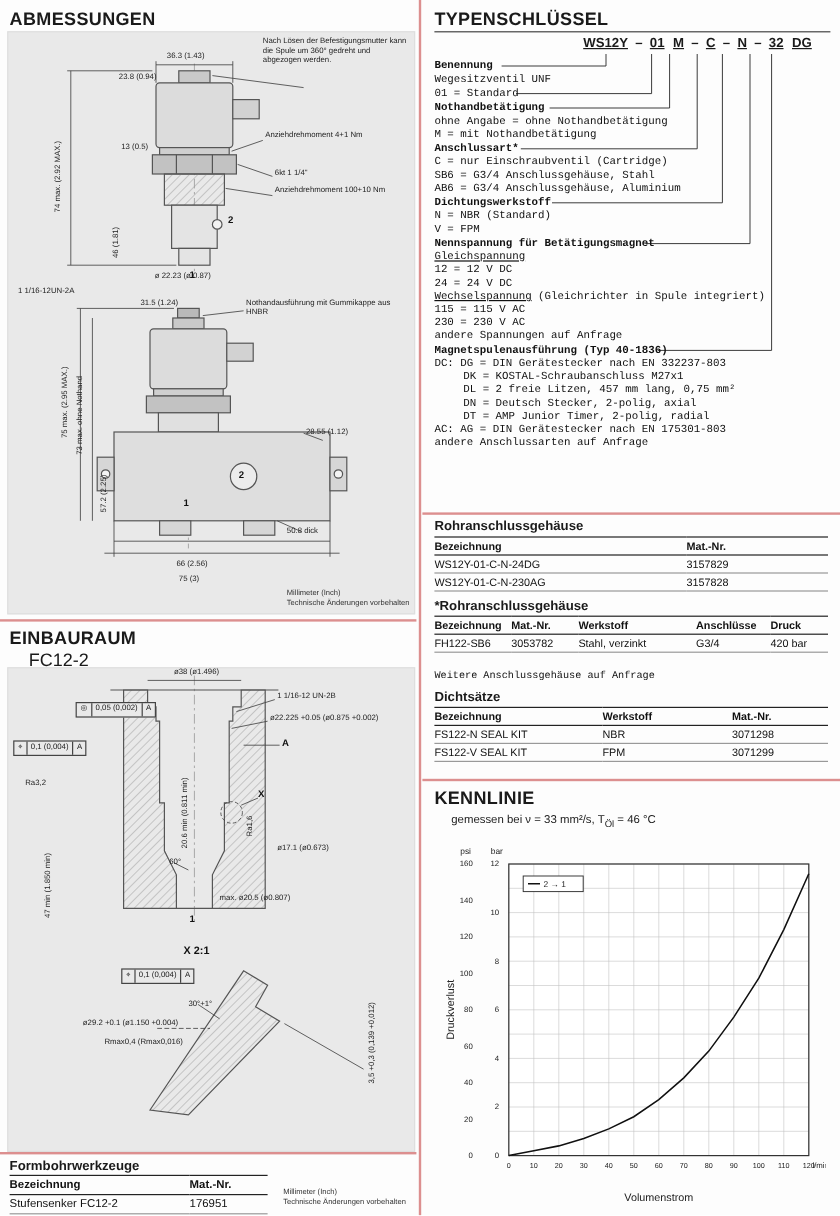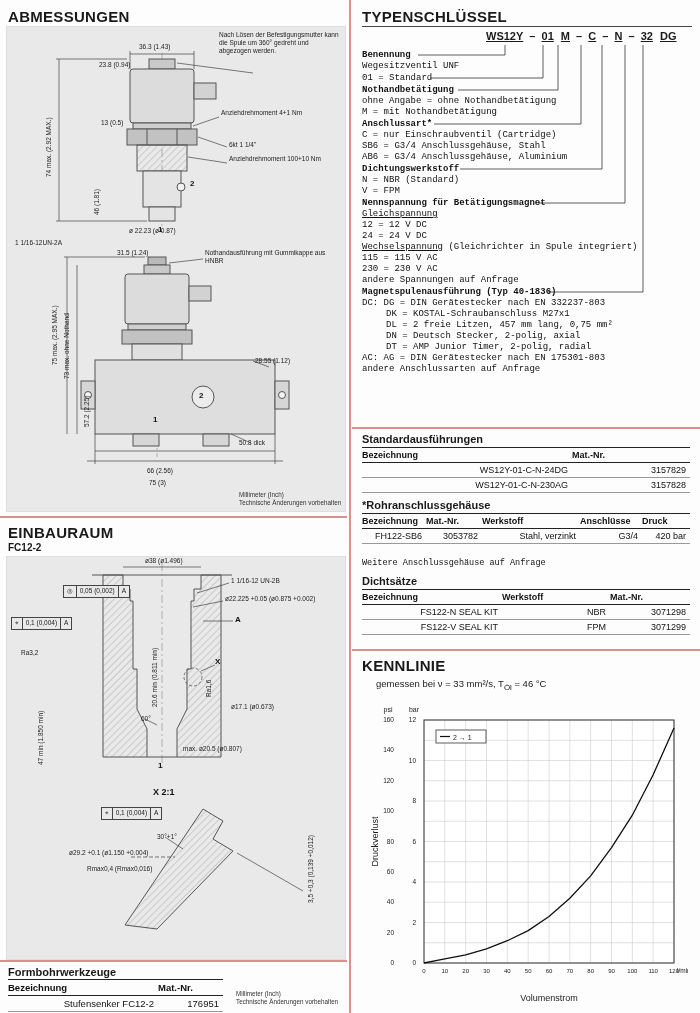--- a/index.html
+++ b/index.html
@@ -1,38 +1,38 @@
 <!DOCTYPE html>
 <html><head>
 <meta charset="utf-8">
 <style>
   html,body{margin:0;padding:0;background:#fff;}
   .page{position:relative;width:700px;height:1013px;background:#fdfdfd;
         font-family:"Liberation Sans",sans-serif;color:#1a1a1a;overflow:hidden;}
   .h1{position:absolute;font-size:15px;font-weight:bold;letter-spacing:.3px;}
-  .h2{position:absolute;font-size:10px;font-weight:bold;}
+  .h2{position:absolute;font-size:15px;font-weight:normal;margin-left:16px;}
   .h3{position:absolute;font-size:11px;font-weight:bold;}
   .panel{position:absolute;background:#e9e9e9;border:1px solid #dedede;}
   .red{position:absolute;background:#dc8f8f;}
   .rule{position:absolute;background:#444;height:1px;}
   .lbl{position:absolute;font-size:6.5px;line-height:1.2;color:#222;white-space:nowrap;}
   .wrap{white-space:normal;}
   .rot{transform:rotate(-90deg);transform-origin:0 0;}
   .pnum{position:absolute;font-size:8px;font-weight:bold;color:#111;}
   .fn{position:absolute;font-size:6.3px;line-height:1.3;color:#333;}
   .tl{position:absolute;left:6px;font-size:9px;line-height:10px;white-space:nowrap;color:#111;font-family:Liberation Mono, monospace;}
   .b{font-weight:bold;}
   .u{text-decoration:underline;}
   .ind{padding-left:24px;}
   .codeline{position:absolute;font-size:11px;font-weight:bold;white-space:nowrap;}
   .codeline .seg{text-decoration:underline;margin:0 2px;}
   .codeline .dash{margin:0 1px;}
   .tbl{position:absolute;border-collapse:collapse;font-size:9px;color:#111;table-layout:fixed;}
   .tbl th{font-weight:bold;text-align:left;border-top:1.4px solid #222;border-bottom:1px solid #222;padding:2px 4px 2px 0;overflow:hidden;}
-  .tbl td{border-bottom:0.8px solid #999;padding:2px 4px 2px 0;overflow:hidden;white-space:nowrap;text-align:right;}
+  .tbl td{border-bottom:0.8px solid #999;padding:2px 4px 2px 0;overflow:hidden;white-space:nowrap;}
   .tolframe{position:absolute;display:flex;border:1px solid #444;background:#e9e9e9;font-size:6.5px;line-height:1;}
   .tolframe span{padding:2px 3px;border-right:1px solid #444;}
   .tolframe span:last-child{border-right:none;}
   svg text{font-family:"Liberation Sans",sans-serif;fill:#222;}
   .cond{position:absolute;font-size:9.5px;}
 </style>
 </head>
 <body>
 
 <div class="page">
@@ -304,21 +304,21 @@
     <div class="tl" style="top:275px">andere Spannungen auf Anfrage</div>
     <div class="tl b" style="top:287px">Magnetspulenausführung (Typ 40-1836)</div>
     <div class="tl" style="top:298px">DC: DG  = DIN Gerätestecker nach EN 332237-803</div>
     <div class="tl ind" style="top:309px">DK  = KOSTAL-Schraubanschluss M27x1</div>
     <div class="tl ind" style="top:320px">DL  = 2 freie Litzen, 457 mm lang, 0,75 mm²</div>
     <div class="tl ind" style="top:331px">DN = Deutsch Stecker, 2-polig, axial</div>
     <div class="tl ind" style="top:342px">DT  = AMP Junior Timer, 2-polig, radial</div>
     <div class="tl" style="top:353px">AC: AG = DIN Gerätestecker nach EN 175301-803</div>
     <div class="tl" style="top:364px">andere Anschlussarten auf Anfrage</div>
 
-    <div class="h3" style="left:6px;top:433px">Standardausführungen</div>
+    <div class="h3" style="left:6px;top:433px">Rohranschlussgehäuse</div>
     <table class="tbl" style="left:6px;top:447px;width:328px">
       <colgroup>
           <col style="width:210px">
           <col style="width:118px">
         </colgroup>
       <tbody>
           <tr>
         <th>Bezeichnung</th>
         <th>Mat.-Nr.</th>
       </tr>

